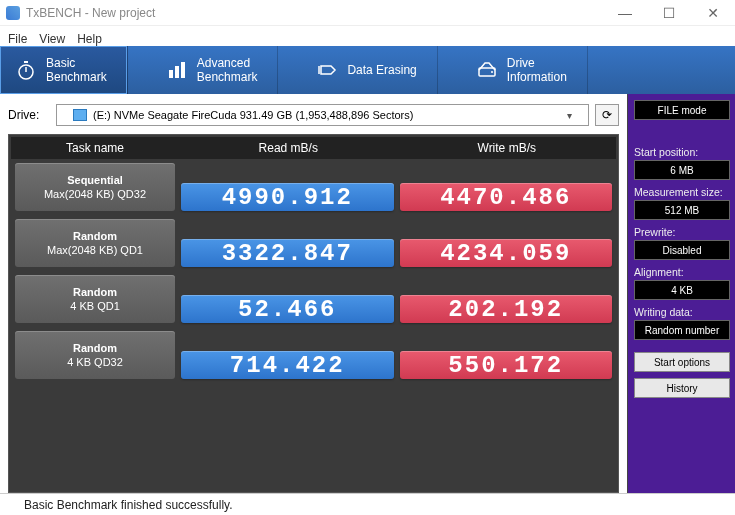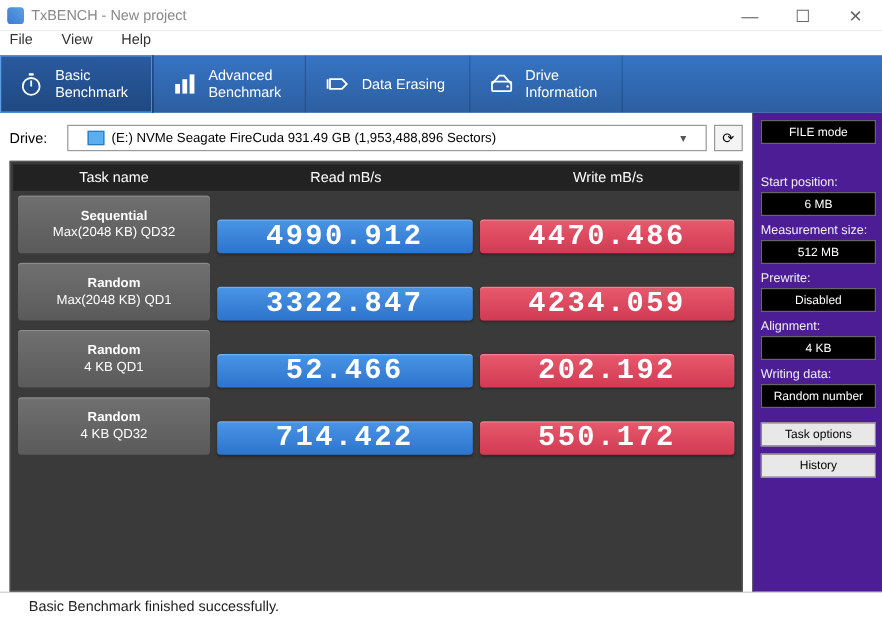--- a/index.html
+++ b/index.html
@@ -3,23 +3,23 @@
 <meta charset="utf-8">
 <style>
 * { margin:0; padding:0; box-sizing:border-box; font-family:"Segoe UI",Tahoma,sans-serif; }
 body { background:#fff; width:735px; height:515px; overflow:hidden; position:relative; }
 
 .titlebar { height:26px; background:#fff; display:flex; align-items:center; padding-left:6px; color:#888; font-size:12px; border-bottom:1px solid #eee; }
 .titlebar .title-icon { width:14px; height:14px; background:linear-gradient(45deg,#3a7bd5,#5ca0e0); border-radius:3px; margin-right:6px; }
 .winbtns { margin-left:auto; display:flex; }
 .winbtns div { width:44px; height:26px; display:flex; align-items:center; justify-content:center; color:#666; font-size:14px; }
 
-.menubar { height:20px; display:flex; align-items:flex-start; padding-left:8px; gap:24px; font-size:12px; color:#333; }
-
-.toolbar { height:48px; background:linear-gradient(#3674c4,#2c5fa0); display:flex; }
+.menubar { height:20px; display:flex; align-items:flex-end; padding-left:8px; gap:12px; font-size:12px; color:#333; }
+
+.toolbar { height:48px; background:linear-gradient(#3674c4,#2c5fa0); display:flex;gap:23px; }
 .toolbtn { display:flex; align-items:center; padding:0 20px 0 14px; color:#fff; font-size:12px; line-height:1.2; border-right:1px solid rgba(0,0,0,.2); }
 .toolbtn.active { background:linear-gradient(#2a5aa0,#1e4880); box-shadow:0 0 0 1px #5a9ee8 inset; }
 .toolbtn .ic { width:24px; height:24px; margin-right:8px; display:flex; align-items:center; justify-content:center; color:#fff; }
 .toolbtn .lbl { white-space:pre-line; }
 
 .mainarea { display:flex; height:calc(515px - 26px - 20px - 48px - 22px); }
 .left { flex:1; padding:10px 8px 0 8px; display:flex; flex-direction:column; min-width:0; }
 .right { width:108px; background:#4c1d95; border-left:1px solid #444; padding:6px 6px; color:#ddd; font-size:11px; }
 
 .driverow { display:flex; align-items:center; gap:6px; margin-bottom:8px; }
@@ -191,20 +191,20 @@
     </div>
     <div class="rsec">
       <div class="rlabel">Alignment:</div>
       <div class="rbtn">4 KB</div>
     </div>
     <div class="rsec">
       <div class="rlabel">Writing data:</div>
       <div class="rbtn">Random number</div>
     </div>
     <div style="height:6px"></div>
-    <div class="rbtn light">Task options</div>
+    <div class="rbtn light">Start options</div>
     <div class="rbtn light">History</div>
   </div>
 </div>
 
 <div class="statusbar">
   <span>Basic Benchmark finished successfully.</span>
 </div>
 
 </body></html>

